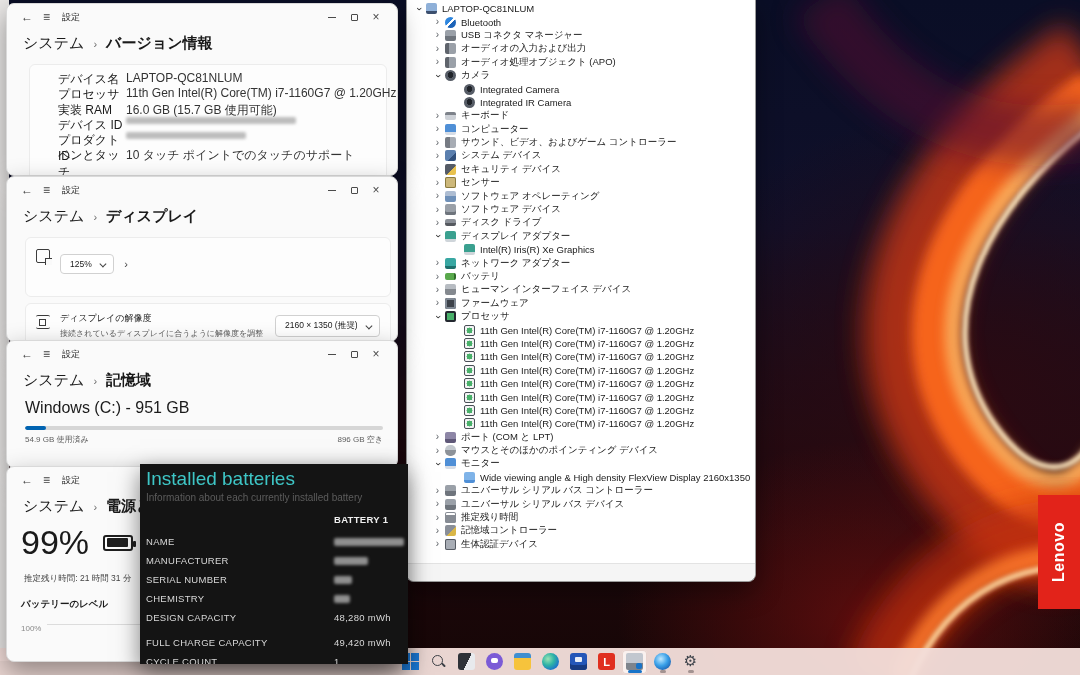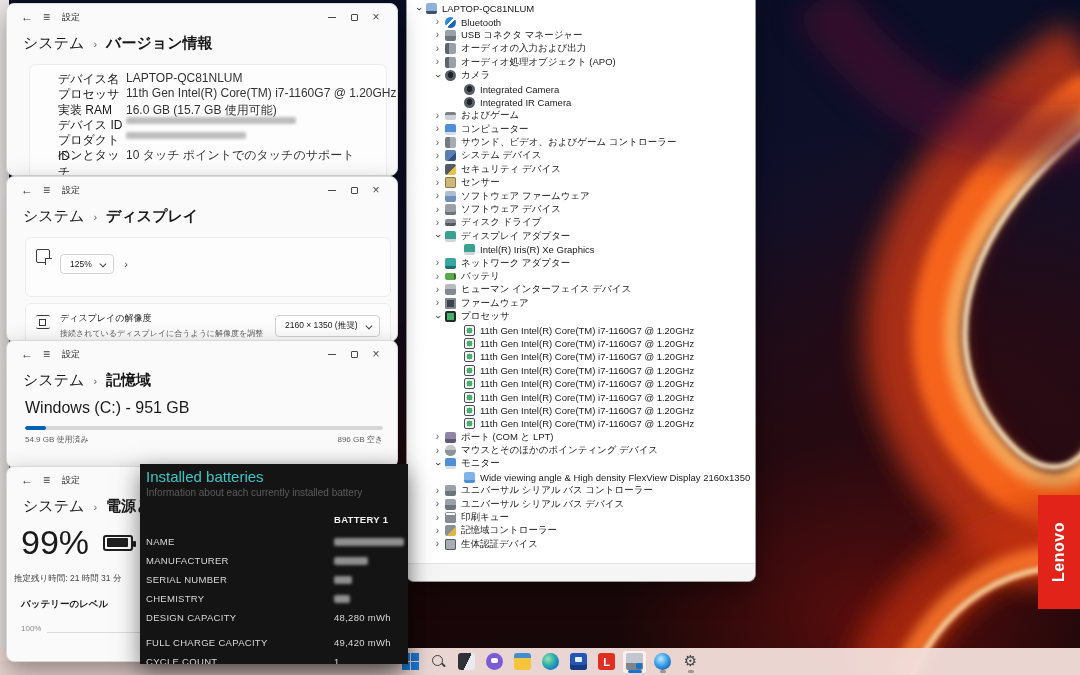--- a/index.html
+++ b/index.html
@@ -100,29 +100,29 @@
   .st-title{position:absolute;left:18px;top:58px;font-size:16px;color:#1a1a1a;font-weight:500;}
   .st-bar{position:absolute;left:18px;right:14px;top:85px;height:4px;border-radius:2px;background:#d6d6d6;overflow:hidden;}
   .st-fill{height:100%;border-radius:2px;background:#0063b1;}
   .st-sub{position:absolute;left:18px;right:14px;top:93px;display:flex;justify-content:space-between;font-size:8px;color:#5f5f5f;}
 
   
   .pw-big{position:absolute;left:14px;top:56px;font-size:34px;font-weight:500;color:#1a1a1a;display:flex;align-items:center;gap:14px;}
   .pw-bat{width:30px;height:16px;border:2px solid #1f1f1f;border-radius:3px;position:relative;background:#fff;}
   .pw-bat::before{content:"";position:absolute;left:1.5px;top:1.5px;bottom:1.5px;width:21px;background:#1f1f1f;border-radius:1px;}
   .pw-bat::after{content:"";position:absolute;right:-5px;top:4px;width:3px;height:6px;background:#1f1f1f;border-radius:1px;}
-  .pw-rem{position:absolute;left:7px;top:106px;font-size:8.5px;color:#444;}
+  .pw-rem{position:absolute;left:17px;top:106px;font-size:8.5px;color:#444;}
   .pw-lvl{position:absolute;left:14px;top:131px;font-size:9.5px;font-weight:bold;color:#1a1a1a;}
-  .pw-axis{position:absolute;left:14px;top:157px;font-size:8px;color:#8a8a8a;display:flex;align-items:flex-end;gap:6px;width:120px;}
+  .pw-axis{position:absolute;left:14px;top:157px;font-size:8px;color:#8a8a8a;display:flex;align-items:flex-start;gap:6px;width:120px;}
   .pw-axis .line{flex:1;height:1px;background:#dcdcdc;}
 
   
   .breport{position:absolute;left:140px;top:464px;width:268px;height:200px;background:#141414;
            color:#d8d8d8;box-shadow:0 8px 22px rgba(0,0,0,.5);overflow:hidden;}
-  .br-title{font-size:15px;padding:4px 0 0 6px;font-weight:500;}
+  .br-title{font-size:19px;padding:4px 0 0 6px;font-weight:500;}
   .br-sub{font-size:10px;color:#5c5c5c;padding:2px 0 0 6px;}
   .br-col{position:absolute;left:194px;top:50px;font-size:9.5px;font-weight:bold;color:#efefef;letter-spacing:.3px;}
   .br-rows{position:absolute;left:6px;right:4px;top:68px;}
   .br-row{display:flex;align-items:center;height:19px;font-size:9.5px;letter-spacing:.3px;}
   .br-row .lbl{width:188px;flex:none;color:#d8d8d8;}
   .br-row .val{color:#d8d8d8;}
   .br-row.gap{margin-top:6px;}
   .br-blur{height:8px;border-radius:2px;background:#8f8f8f;filter:blur(1.8px);}
 
   
@@ -277,21 +277,21 @@
           <span>Integrated Camera</span>
         </div>
         <div class="dm-row" style="padding-left: 44px;">
           <span class="dm-tw"></span>
           <span class="dm-ico ico-camera"></span>
           <span>Integrated IR Camera</span>
         </div>
         <div class="dm-row" style="padding-left: 25px;">
           <span class="dm-tw">›</span>
           <span class="dm-ico ico-keyboard"></span>
-          <span>およびゲーム</span>
+          <span>キーボード</span>
         </div>
         <div class="dm-row" style="padding-left: 25px;">
           <span class="dm-tw">›</span>
           <span class="dm-ico ico-monitor"></span>
           <span>コンピューター</span>
         </div>
         <div class="dm-row" style="padding-left: 25px;">
           <span class="dm-tw">›</span>
           <span class="dm-ico ico-sound"></span>
           <span>サウンド、ビデオ、およびゲーム コントローラー</span>
@@ -307,21 +307,21 @@
           <span>セキュリティ デバイス</span>
         </div>
         <div class="dm-row" style="padding-left: 25px;">
           <span class="dm-tw">›</span>
           <span class="dm-ico ico-sensor"></span>
           <span>センサー</span>
         </div>
         <div class="dm-row" style="padding-left: 25px;">
           <span class="dm-tw">›</span>
           <span class="dm-ico ico-swcomp"></span>
-          <span>ソフトウェア ファームウェア</span>
+          <span>ソフトウェア オペレーティング</span>
         </div>
         <div class="dm-row" style="padding-left: 25px;">
           <span class="dm-tw">›</span>
           <span class="dm-ico ico-swdev"></span>
           <span>ソフトウェア デバイス</span>
         </div>
         <div class="dm-row" style="padding-left: 25px;">
           <span class="dm-tw">›</span>
           <span class="dm-ico ico-disk"></span>
           <span>ディスク ドライブ</span>
@@ -427,21 +427,21 @@
           <span>ユニバーサル シリアル バス コントローラー</span>
         </div>
         <div class="dm-row" style="padding-left: 25px;">
           <span class="dm-tw">›</span>
           <span class="dm-ico ico-usb"></span>
           <span>ユニバーサル シリアル バス デバイス</span>
         </div>
         <div class="dm-row" style="padding-left: 25px;">
           <span class="dm-tw">›</span>
           <span class="dm-ico ico-print"></span>
-          <span>印刷キュー</span>
+          <span>推定残り時間</span>
         </div>
         <div class="dm-row" style="padding-left: 25px;">
           <span class="dm-tw">›</span>
           <span class="dm-ico ico-storagec"></span>
           <span>記憶域コントローラー</span>
         </div>
         <div class="dm-row" style="padding-left: 25px;">
           <span class="dm-tw">›</span>
           <span class="dm-ico ico-bio"></span>
           <span>生体認証デバイス</span>

